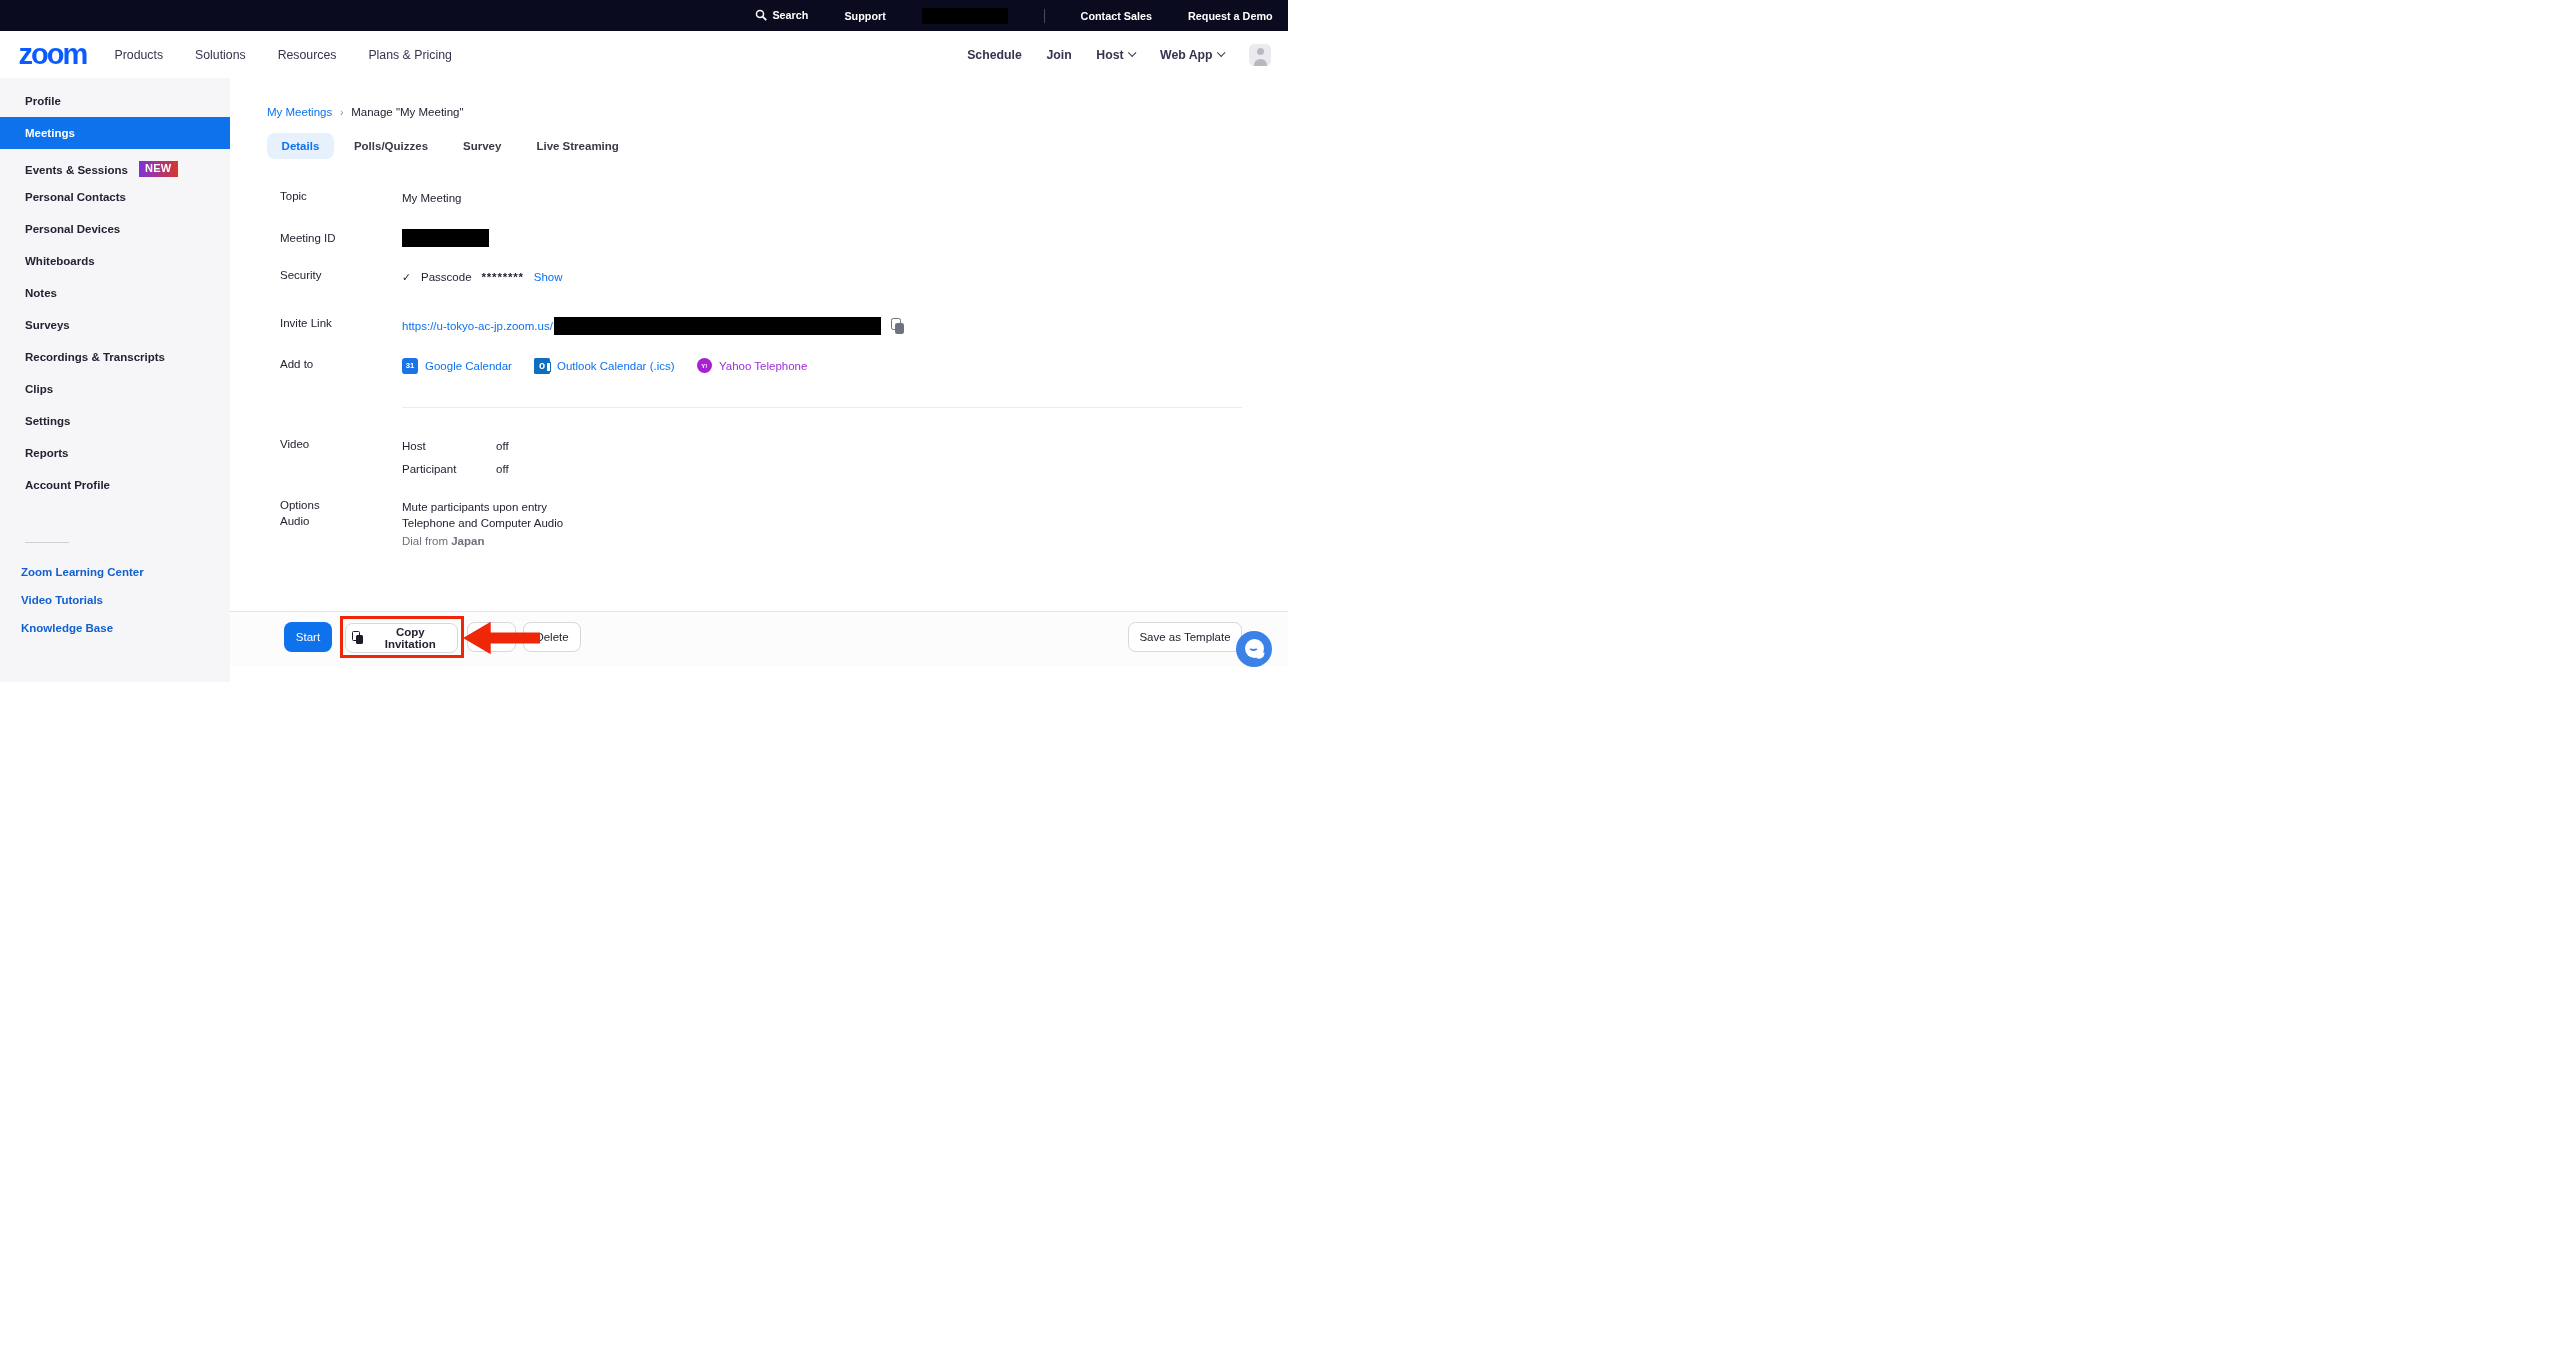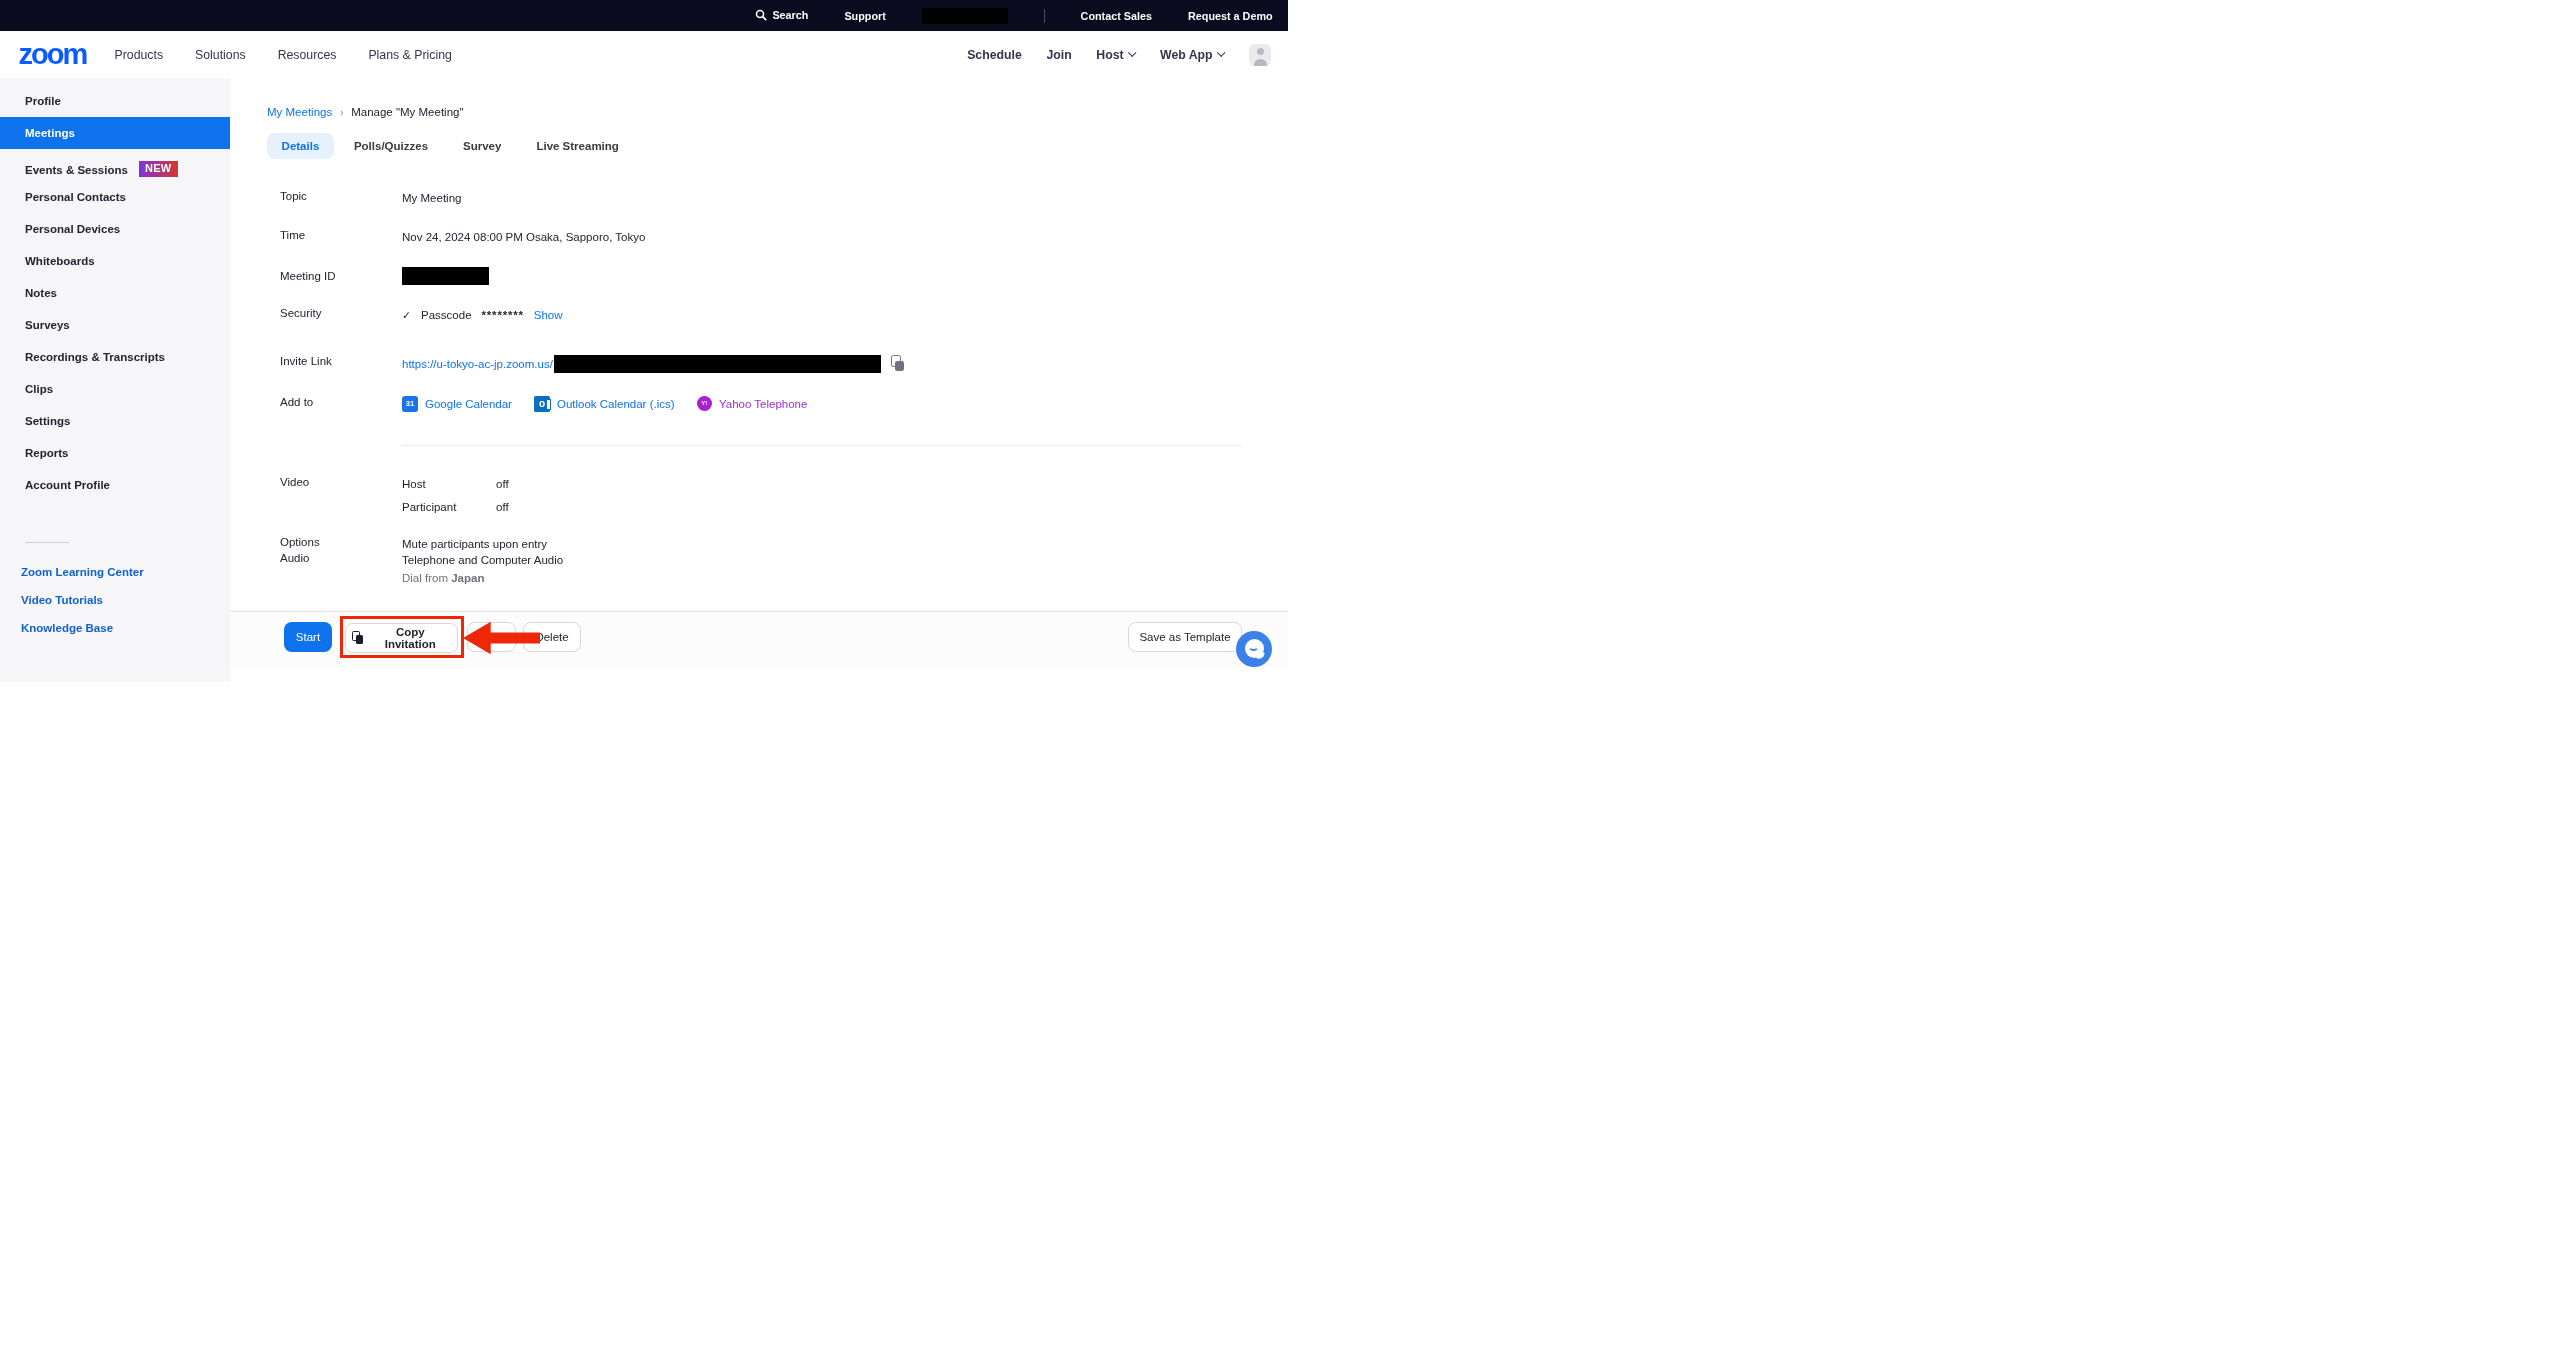--- a/index.html
+++ b/index.html
@@ -194,24 +194,20 @@
       <span class="tab">Live Streaming</span>
     </div>
 
     <div class="rows">
 
       <div class="row" style="margin-bottom:23px;">
         <div class="rlabel">Topic</div>
         <div class="rvalue">My Meeting</div>
       </div>
 
-      <div class="row" style="margin-bottom:21.5px;">
-        <div class="rlabel">Time</div>
-        <div class="rvalue">Nov 24, 2024 08:00 PM Osaka, Sapporo, Tokyo</div>
-      </div>
 
       <div class="row" style="margin-bottom:22px;">
         <div class="rlabel" style="padding-top:3.1px;">Meeting ID</div>
         <div class="rvalue"><span class="redact-id"></span></div>
       </div>
 
       <div class="row" style="margin-bottom:32px;">
         <div class="rlabel">Security</div>
         <div class="rvalue sec-line">
           <span class="check">✓</span>

